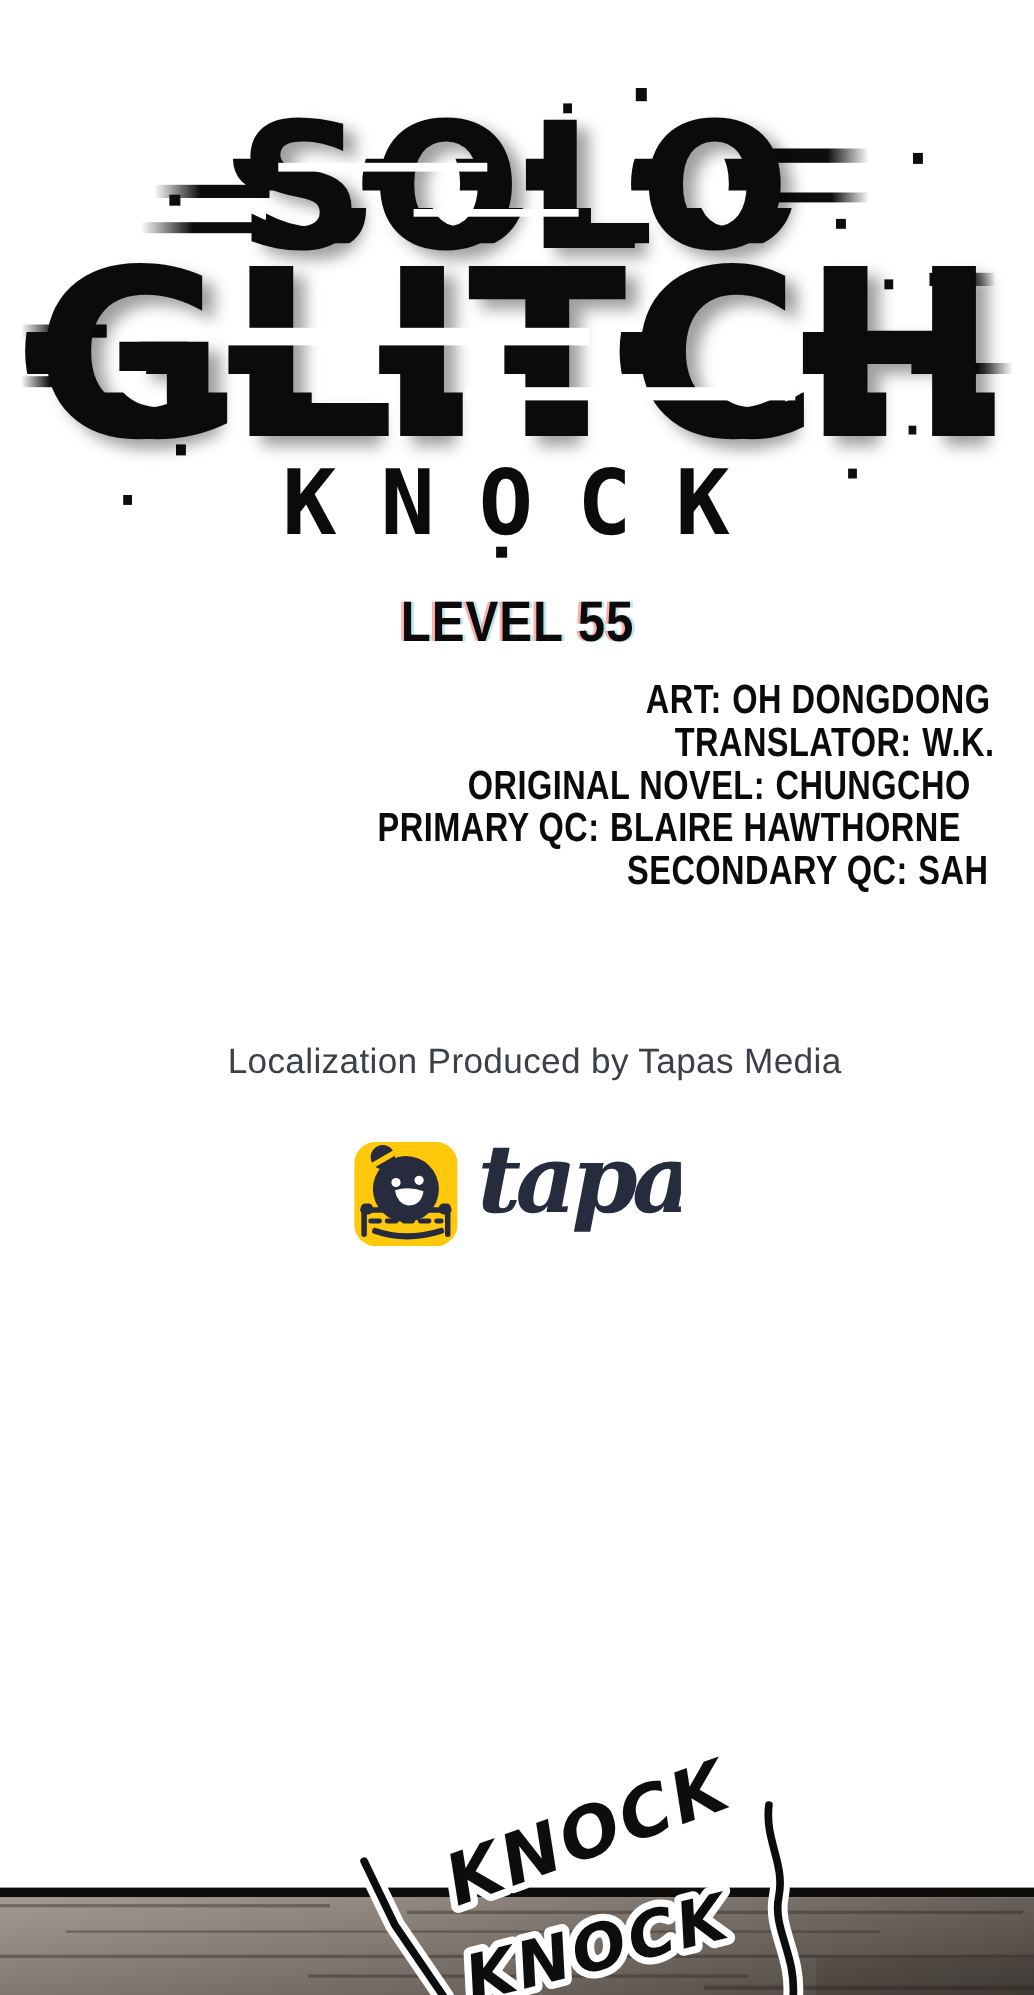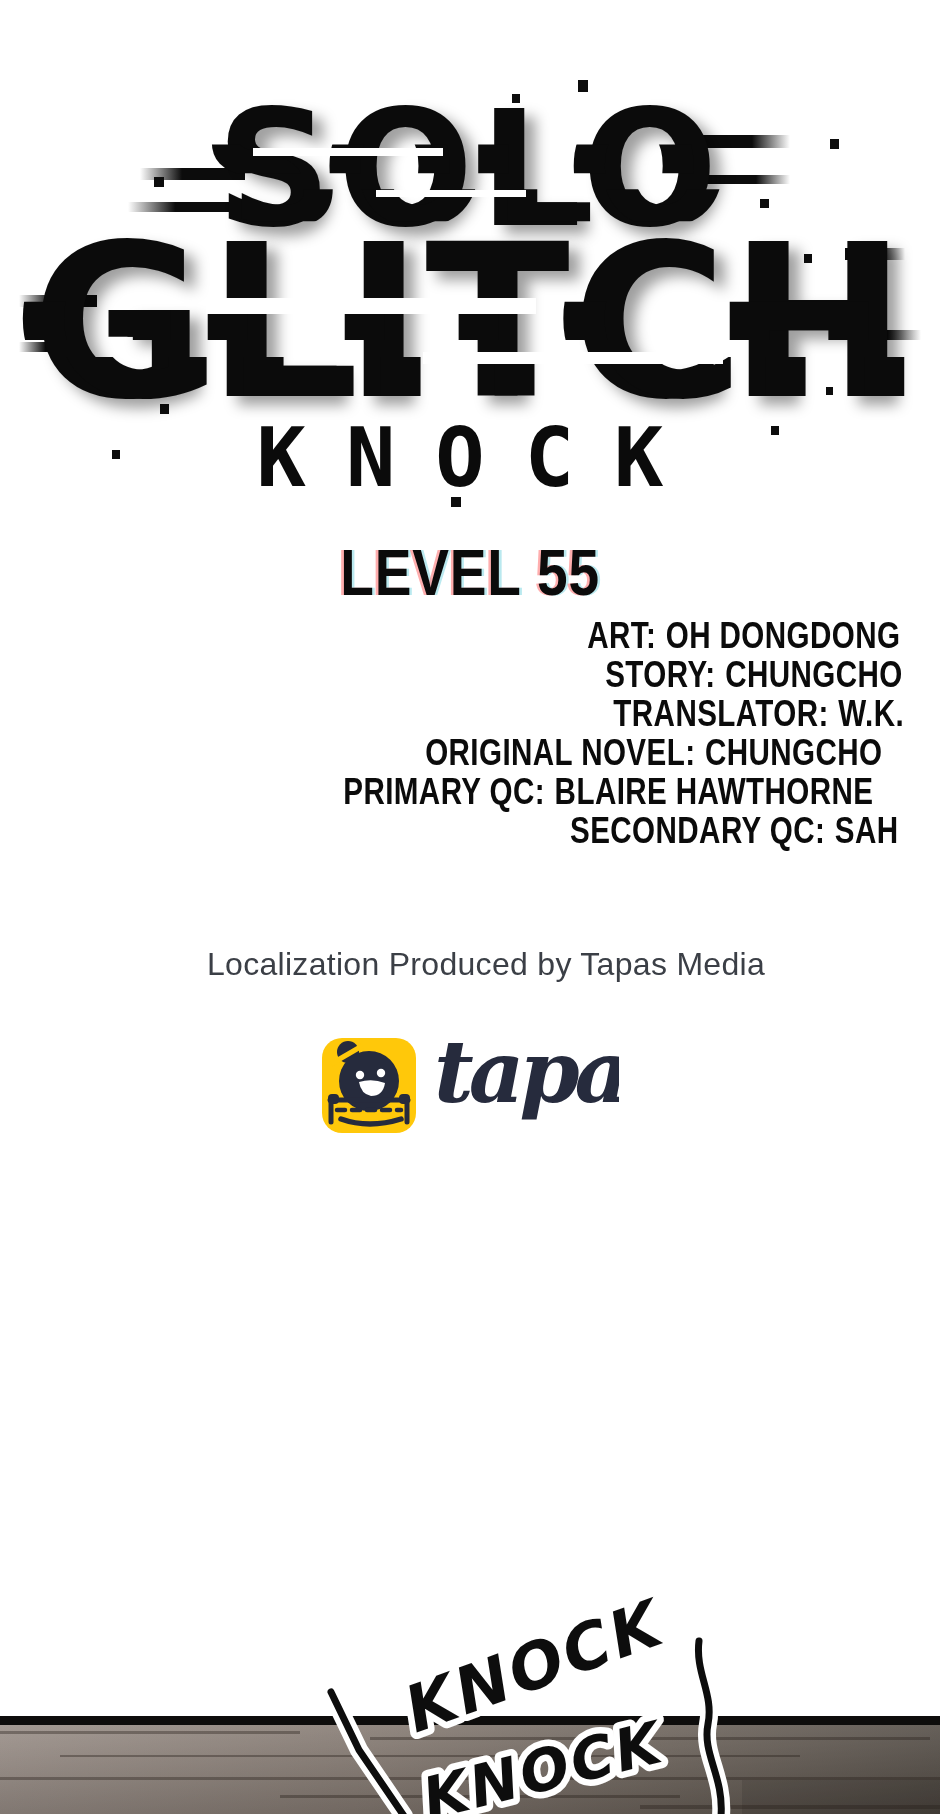--- a/index.html
+++ b/index.html
@@ -21,21 +21,21 @@
           font-family:"DejaVu Sans Mono",monospace;font-weight:bold;font-size:82px;
           letter-spacing:40px;padding-left:20px;box-sizing:border-box;color:#0b0b0b;white-space:nowrap;}
 
   .streak{position:absolute;background:#0c0c0c;border-radius:7px;}
   .streak.fadeL{background:linear-gradient(to left,#0c0c0c 60%,rgba(0,0,0,0));border-radius:0;}
   .streak.fadeR{background:linear-gradient(to right,#0c0c0c 60%,rgba(0,0,0,0));border-radius:0;}
   .speck{position:absolute;background:#0d0d0d;}
   .cutbar{position:absolute;background:#ffffff;}
 
   
-  .chapter{position:absolute;top:536px;left:0;width:100%;text-align:center;font-size:64px;font-weight:bold;}
+  .chapter{position:absolute;top:536px;left:0;width:100%;text-align:center;font-size:52px;font-weight:bold;}
   .chapter .squeeze{display:inline-block;transform:scaleX(0.86);letter-spacing:1px;
         text-shadow:-3px 0 0 rgba(255,130,130,0.65),3px 0 0 rgba(130,215,225,0.55);}
   .credits{position:absolute;top:616px;left:0;width:100%;text-align:right;}
   .credit-row{height:39px;line-height:39px;font-size:37px;font-weight:bold;white-space:nowrap;}
   .credit-row .squeeze{display:inline-block;transform:scaleX(0.80);letter-spacing:0.5px;}
   .credit-role{margin-right:12px;}
 
   
   .production{position:absolute;top:946px;left:0;width:100%;text-align:center;
               font-size:32px;font-weight:400;color:#3b3f46;letter-spacing:0.3px;padding-left:16px;}
@@ -98,21 +98,20 @@
   <div class="cutbar" style="left:423px;top:352px;width:300px;height:12px"></div>
 
   <div class="player">KNOCK</div>
 
   <div class="chapter">
     <span class="squeeze">LEVEL 55</span>
   </div>
 
   <div class="credits">
     <div class="credit-row"><span class="squeeze"><span class="credit-role">ART:</span><span>OH DONGDONG</span></span></div>
-    <div class="credit-row"><span class="squeeze"><span class="credit-role">STORY:</span><span>CHUNGCHO</span></span></div>
     <div class="credit-row"><span class="squeeze"><span class="credit-role">TRANSLATOR:</span><span>W.K.</span></span></div>
     <div class="credit-row"><span class="squeeze"><span class="credit-role">ORIGINAL NOVEL:</span><span>CHUNGCHO</span></span></div>
     <div class="credit-row"><span class="squeeze"><span class="credit-role">PRIMARY QC:</span><span>BLAIRE HAWTHORNE</span></span></div>
     <div class="credit-row"><span class="squeeze"><span class="credit-role">SECONDARY QC:</span><span>SAH</span></span></div>
   </div>
 
   <div class="production">Localization Produced by Tapas Media</div>
 
   <div class="logo-row">
     <svg width="94" height="95" viewBox="0 0 94 95">

